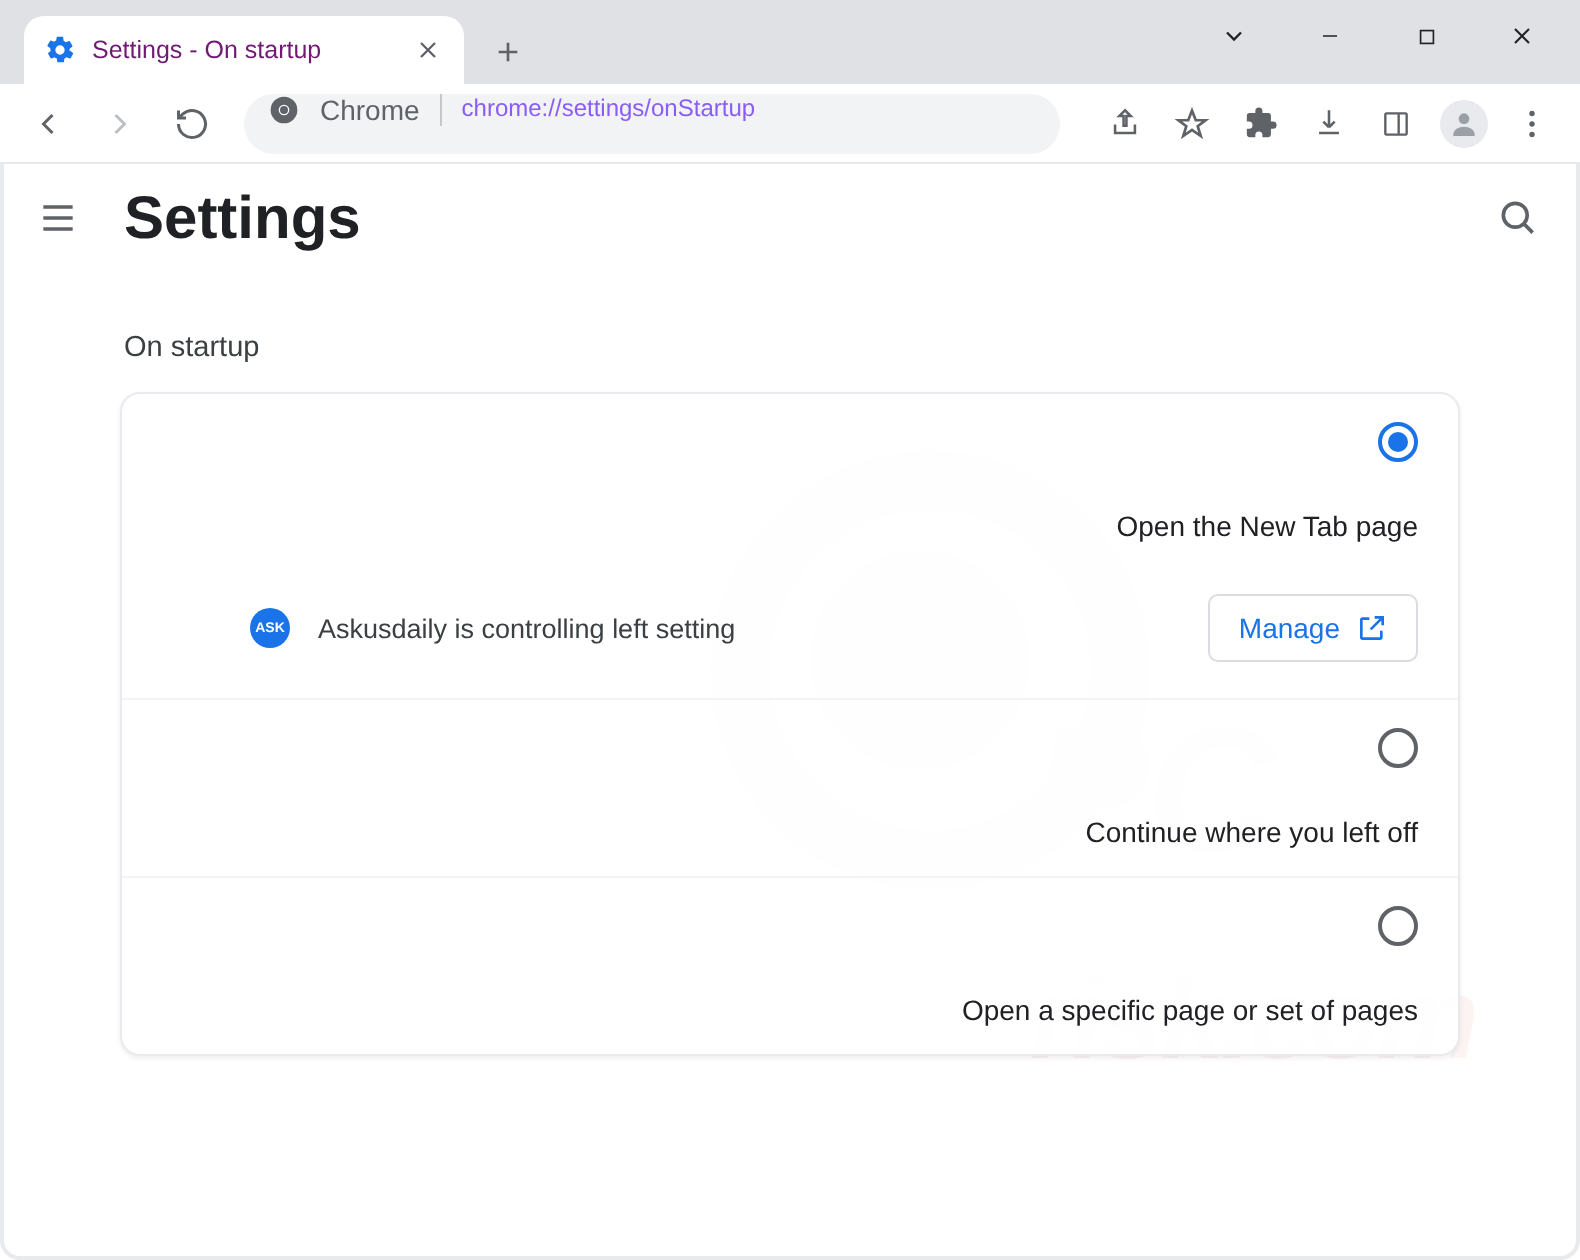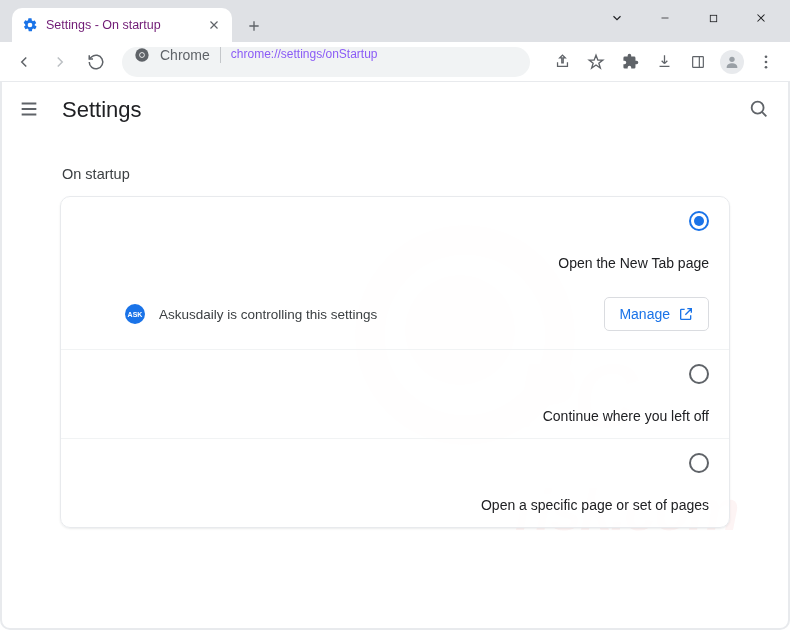--- a/index.html
+++ b/index.html
@@ -32,21 +32,21 @@
 .omnibox .origin { font-size: 14px; color: #5f6368; }
 .omnibox .divider { width: 1px; height: 16px; background: #c4c7ca; }
 .omnibox .path { font-size: 12px; color: #8b5cf6; }
 .toolbar-icons { display: flex; align-items: center; gap: 2px; margin-left: 6px; }
 .toolbar-icons .tb { width: 32px; height: 32px; display: flex; align-items: center; justify-content: center; color: #5f6368; cursor: pointer; }
 .profile-avatar { width: 24px; height: 24px; border-radius: 50%; background: #e8eaed; display: flex; align-items: center; justify-content: center; }
 
 
 .settings-header { height: 56px; display: flex; align-items: center; padding: 0 18px; gap: 20px; position: relative; z-index: 1; }
 .hamburger { width: 24px; height: 24px; color: #5f6368; cursor: pointer; }
-.settings-title { font-size: 22px; font-weight: 400; color: #202124; }
+.settings-title { font-size: 30px; font-weight: 700; color: #202124; }
 .search-btn { margin-left: auto; width: 24px; height: 24px; color: #5f6368; cursor: pointer; }
 
 
 .content { padding: 10px 60px; position: relative; z-index: 1; }
 .section-title { font-size: 14.5px; color: #3c4043; margin: 18px 0 14px 2px; }
 .card { background: rgba(255,255,255,0.9); border: 1px solid #e8eaed; border-radius: 10px; box-shadow: 0 1px 2px rgba(60,64,67,0.1); }
 .option-row { display: flex; align-items: flex-end; padding: 14px 20px; gap: 24px; border-top: 1px solid #f1f3f4; flex-direction: column; }
 .option-row:first-child { border-top: none; }
 .radio { width: 20px; height: 20px; border-radius: 50%; border: 2px solid #5f6368; position: relative; flex-shrink: 0; cursor: pointer; }
 .radio.selected { border-color: #1a73e8; }
@@ -204,21 +204,21 @@
 
 <div class="content">
   <div class="section-title">On startup</div>
   <div class="card">
     <div class="option-row">
       <div class="radio selected"></div>
       <div class="option-label">Open the New Tab page</div>
     </div>
     <div class="extension-row">
       <div class="ext-icon">ASK</div>
-      <div class="ext-text">Askusdaily is controlling this settings</div>
+      <div class="ext-text">Askusdaily is controlling left setting</div>
       <div class="ext-btns">
         <button class="ext-btn">
           <span>Manage</span>
           <svg viewBox="0 0 24 24" stroke="currentColor" stroke-width="2" fill="none">
               <path d="M14 4h6v6M20 4l-9 9M19 14v5a1 1 0 0 1-1 1H5a1 1 0 0 1-1-1V6a1 1 0 0 1 1-1h5"></path>
             </svg>
         </button>
       </div>
     </div>
     <div class="option-row">

